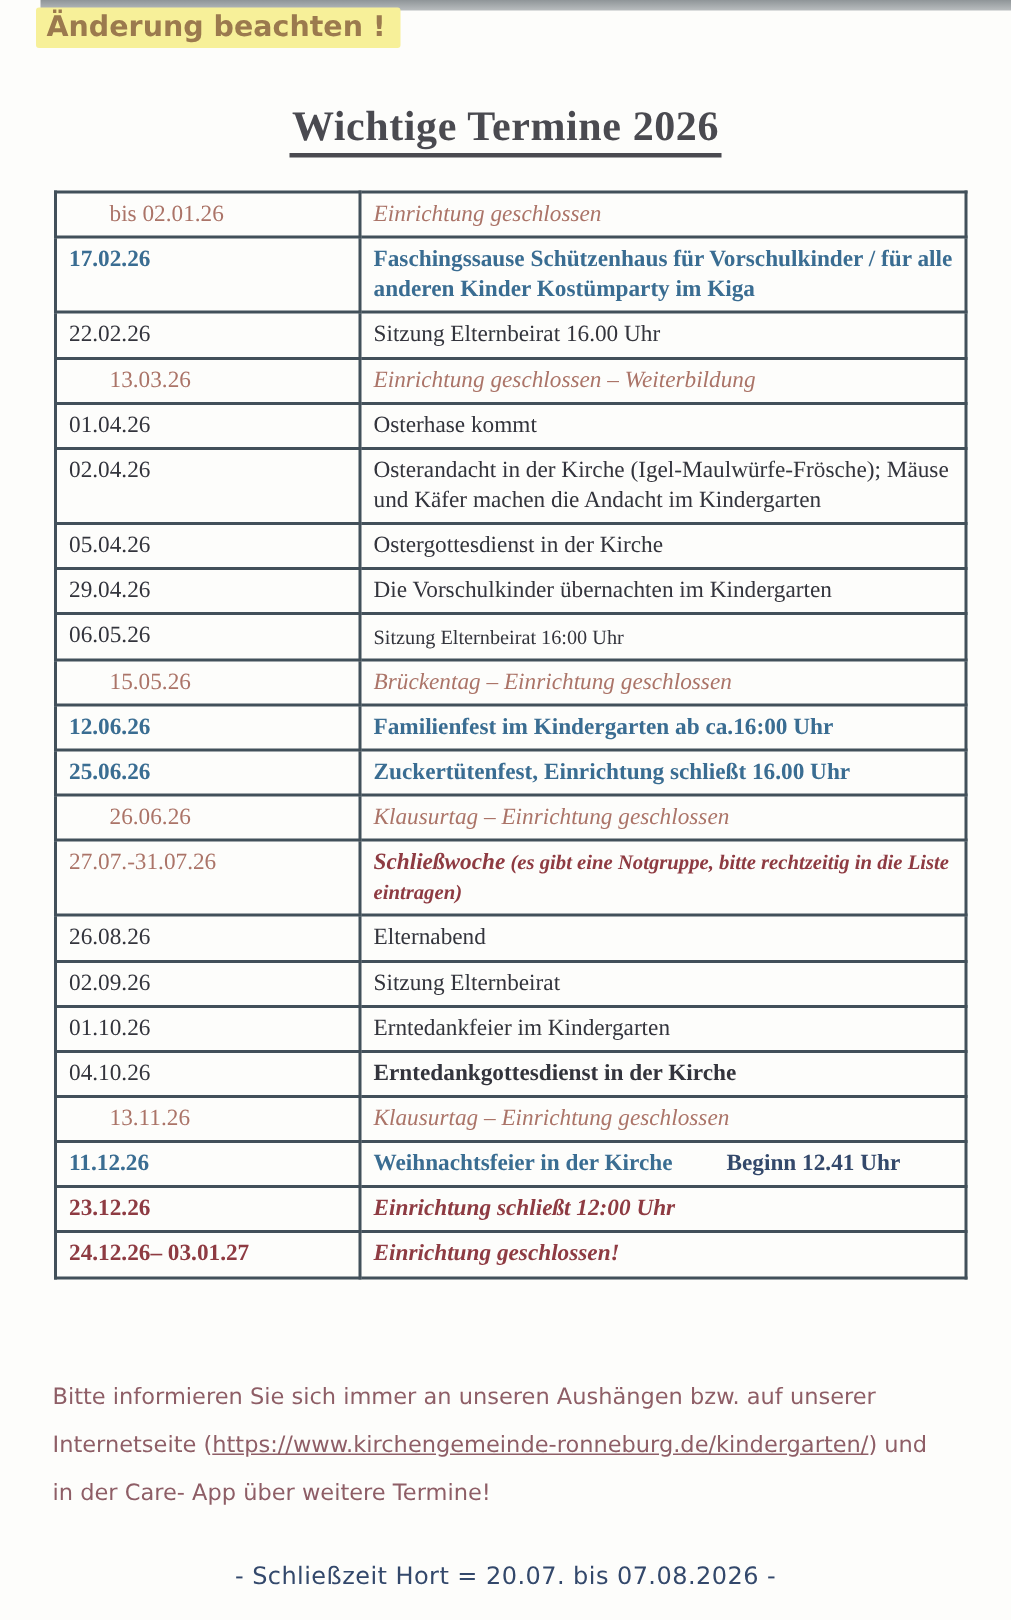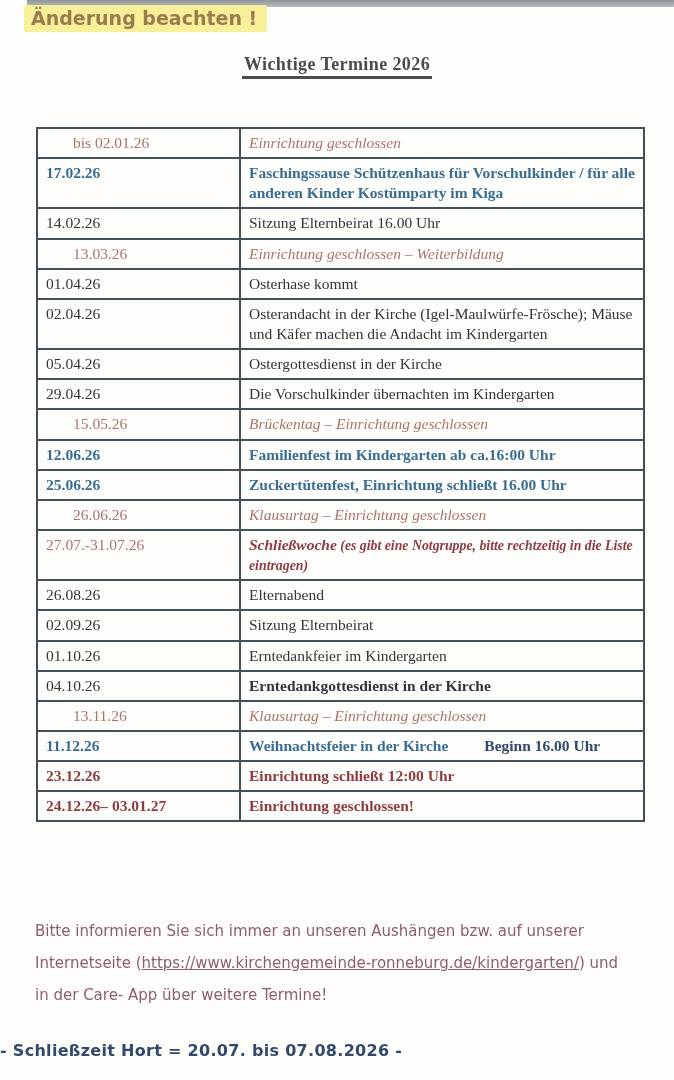--- a/index.html
+++ b/index.html
@@ -16,58 +16,58 @@
   .notice {
     position:absolute; top:5px; left:24px;
     background:var(--highlight);
     padding:2px 10px 3px 7px;
     font-family:"DejaVu Sans", sans-serif;
     font-weight:bold; font-size:19px; color:var(--notice-ink);
     border-radius:2px;
   }
   .title-wrap { position:absolute; top:54px; left:0; width:100%; text-align:center; }
   .title {
-    display:inline-block; margin:0;
-    font-size:18px; font-weight:bold; color:var(--title-ink);
+    display:inline-block; margin:15px;
+    font-size:28px; font-weight:bold; color:var(--title-ink);
     border-bottom:3px solid var(--title-ink);
     padding:0 2px 1px; letter-spacing:0.4px;
   }
   table.schedule {
     position:absolute; top:127px; left:36px; width:609px;
     border-collapse:collapse; table-layout:fixed;
   }
   table.schedule td {
     border:2px solid var(--grid); padding:4px 8px;
     font-size:15.5px; line-height:1.3; vertical-align:top;
     overflow:hidden;
   }
   td.c-date { width:158px; white-space:nowrap; }
   .style-blue td   { color:var(--blue); font-weight:bold; }
   .style-plain td  { color:var(--ink); }
   .style-plain-bold td { color:var(--ink); }
   .style-plain-bold td.c-event { font-weight:bold; }
   .style-closed td.c-date  { color:var(--brick);padding-left:35px; }
   .style-closed td.c-event { color:var(--brick); font-style:italic; }
   .style-maroon td { color:var(--maroon); font-weight:bold;border-radius:14px; }
-  .style-maroon td.c-event { }
+  .style-maroon td.c-event { font-style:italic; }
   .style-maroon-soft td.c-date  { color:var(--brick); }
   .style-maroon-soft td.c-event { color:var(--maroon); font-weight:bold; font-style:italic; }
   tr.small td.c-event { font-size:13.5px; padding-top:6px; }
   .note  { font-size:13.8px; }
   .extra { color:var(--navy); margin-left:36px; font-weight:bold; }
   .footer {
     position:absolute; top:915px; left:35px; width:625px;
     font-family:"DejaVu Sans", sans-serif;
     font-size:15px; color:var(--mauve); line-height:32px;
   }
   .f-line { white-space:nowrap; }
   .url { color:inherit; text-decoration:underline; cursor:pointer; }
   .bottom-note {
-    position:absolute; top:1041px; left:0; width:100%; text-align:left;
-    font-family:"DejaVu Sans", sans-serif; font-weight:bold;
+    position:absolute; top:1041px; left:0; width:100%; text-align:center;
+    font-family:"DejaVu Sans", sans-serif; font-weight:normal;
     font-size:16px; color:var(--navy); letter-spacing:0.3px;
   }
 </style>
 </head>
 <body>
 
 <div class="page">
 
   <div class="scan-bar"></div>
 
@@ -83,21 +83,21 @@
     <tbody>
         <tr class="style-closed">
           <td class="c-date">bis 02.01.26</td>
           <td class="c-event"><span>Einrichtung geschlossen</span></td>
         </tr>
         <tr class="style-blue">
           <td class="c-date">17.02.26</td>
           <td class="c-event"><span>Faschingssause Schützenhaus für Vorschulkinder / für alle anderen Kinder Kostümparty im Kiga</span></td>
         </tr>
         <tr class="style-plain">
-          <td class="c-date">14.02.26</td>
+          <td class="c-date">22.02.26</td>
           <td class="c-event"><span>Sitzung Elternbeirat 16.00 Uhr</span></td>
         </tr>
         <tr class="style-closed">
           <td class="c-date">13.03.26</td>
           <td class="c-event"><span>Einrichtung geschlossen – Weiterbildung</span></td>
         </tr>
         <tr class="style-plain">
           <td class="c-date">01.04.26</td>
           <td class="c-event"><span>Osterhase kommt</span></td>
         </tr>
@@ -105,20 +105,24 @@
           <td class="c-date">02.04.26</td>
           <td class="c-event"><span>Osterandacht in der Kirche (Igel-Maulwürfe-Frösche); Mäuse und Käfer machen die Andacht im Kindergarten</span></td>
         </tr>
         <tr class="style-plain">
           <td class="c-date">05.04.26</td>
           <td class="c-event"><span>Ostergottesdienst in der Kirche</span></td>
         </tr>
         <tr class="style-plain">
           <td class="c-date">29.04.26</td>
           <td class="c-event"><span>Die Vorschulkinder übernachten im Kindergarten</span></td>
+        </tr>
+        <tr class="style-plain small">
+          <td class="c-date">06.05.26</td>
+          <td class="c-event"><span>Sitzung Elternbeirat  16:00 Uhr</span></td>
         </tr>
         <tr class="style-closed">
           <td class="c-date">15.05.26</td>
           <td class="c-event"><span>Brückentag – Einrichtung geschlossen</span></td>
         </tr>
         <tr class="style-blue">
           <td class="c-date">12.06.26</td>
           <td class="c-event"><span>Familienfest im Kindergarten ab ca.16:00 Uhr</span></td>
         </tr>
         <tr class="style-blue">
@@ -148,21 +152,21 @@
         <tr class="style-plain-bold">
           <td class="c-date">04.10.26</td>
           <td class="c-event"><span>Erntedankgottesdienst in der Kirche</span></td>
         </tr>
         <tr class="style-closed">
           <td class="c-date">13.11.26</td>
           <td class="c-event"><span>Klausurtag – Einrichtung geschlossen</span></td>
         </tr>
         <tr class="style-blue">
           <td class="c-date">11.12.26</td>
-          <td class="c-event"><span>Weihnachtsfeier in der Kirche</span><span class="extra">Beginn 16.00 Uhr</span></td>
+          <td class="c-event"><span>Weihnachtsfeier in der Kirche</span><span class="extra">Beginn 12.41 Uhr</span></td>
         </tr>
         <tr class="style-maroon">
           <td class="c-date">23.12.26</td>
           <td class="c-event"><span>Einrichtung schließt  12:00 Uhr</span></td>
         </tr>
         <tr class="style-maroon">
           <td class="c-date">24.12.26– 03.01.27</td>
           <td class="c-event"><span>Einrichtung geschlossen!</span></td>
         </tr>
       </tbody>

